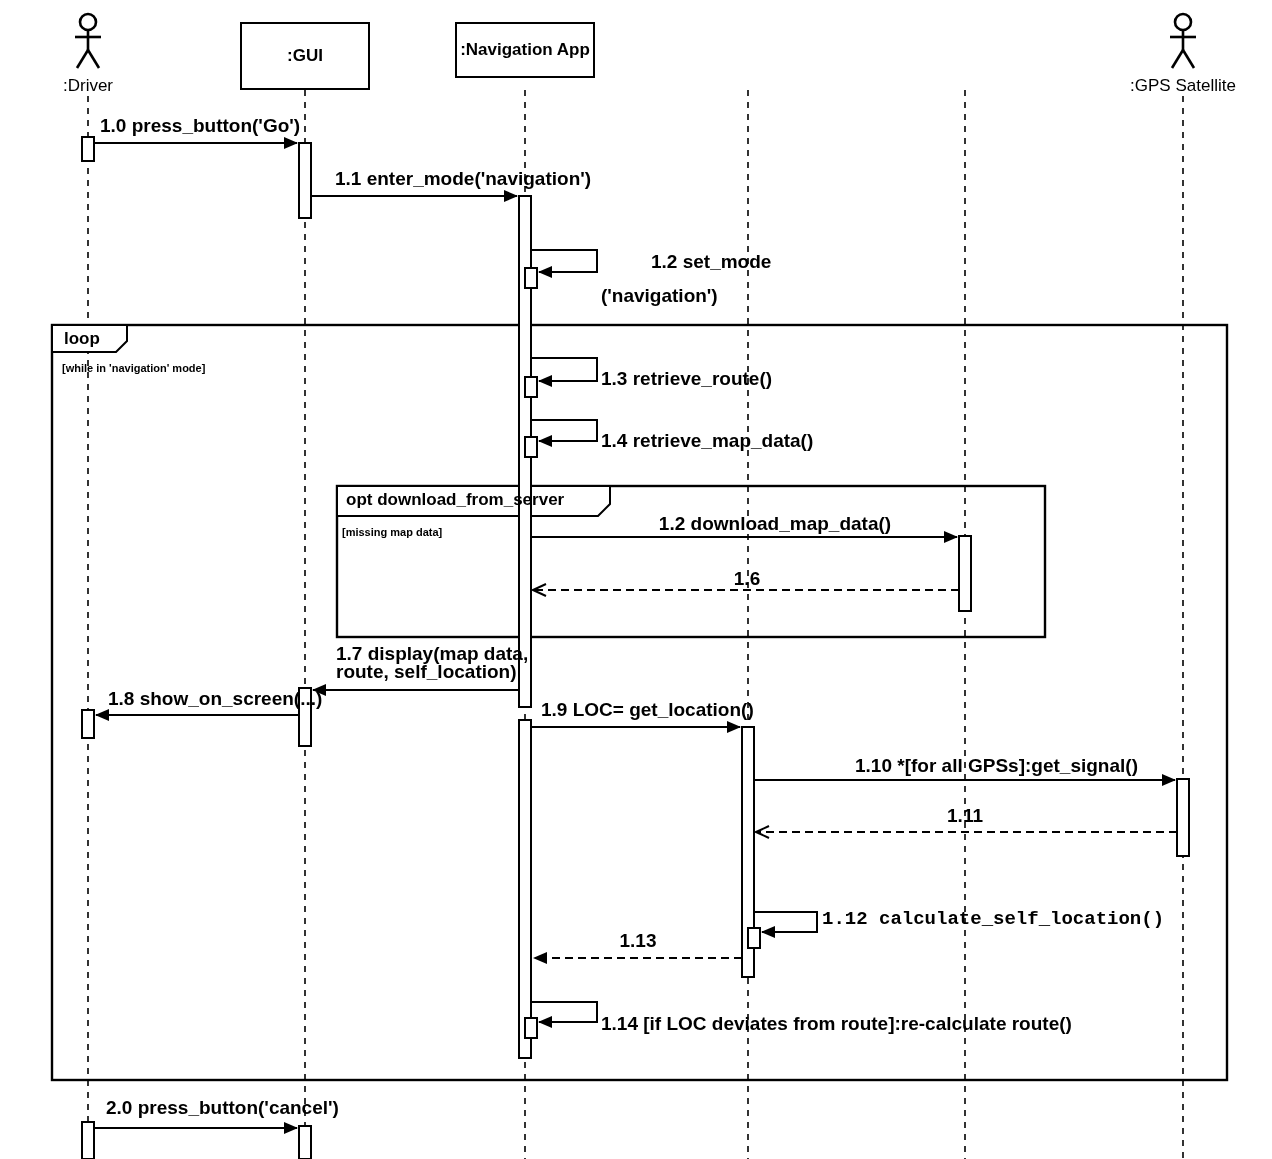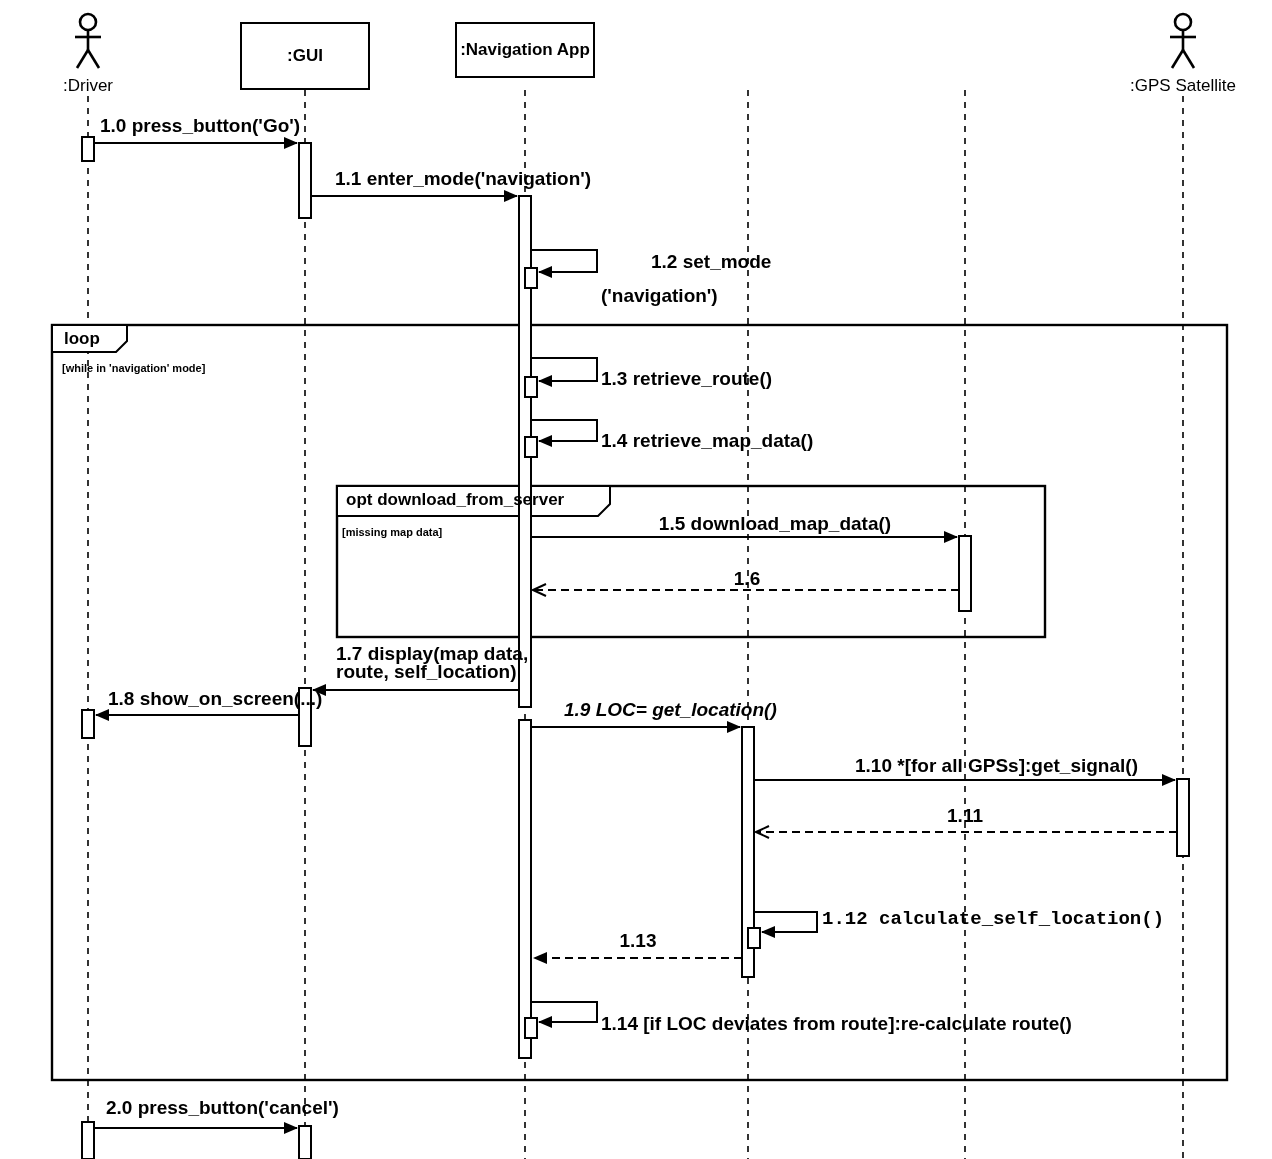--- a/index.html
+++ b/index.html
@@ -119,26 +119,26 @@
   <div class="guard" style="left:62px; top:362px;">[while in 'navigation' mode]</div>
   <div class="op-label" style="left:346px; top:490px;">opt download_from_server</div>
   <div class="guard" style="left:342px; top:526px;">[missing map data]</div>
 
   <div class="msg center" style="left:100px; top:115px; width:200px;">1.0 press_button('Go')</div>
   <div class="msg" style="left:318px; top:168px;margin-left:17px;">1.1 enter_mode('navigation')</div>
   <div class="msg" style="left:623px; top:251px;margin-left:28px;">1.2 set_mode</div>
   <div class="msg" style="left:601px; top:269px;margin-top:16px;">('navigation')</div>
   <div class="msg" style="left:601px; top:368px;">1.3 retrieve_route()</div>
   <div class="msg" style="left:601px; top:430px;">1.4 retrieve_map_data()</div>
-  <div class="msg center" style="left:640px; top:513px; width:270px;">1.5 download_map_data()</div>
+  <div class="msg center" style="left:640px; top:513px; width:270px;">1.2 download_map_data()</div>
   <div class="msg center" style="left:717px; top:568px; width:60px;">1.6</div>
   <div class="msg" style="left:336px; top:643px;">1.7 display(map data,</div>
   <div class="msg" style="left:336px; top:661px;">route, self_location)</div>
   <div class="msg" style="left:108px; top:688px;">1.8 show_on_screen(...)</div>
-  <div class="msg" style="left:564px; top:699px;font-style:italic;">1.9  LOC= get_location()</div>
+  <div class="msg" style="left:541px; top:699px;">1.9  LOC= get_location()</div>
   <div class="msg" style="left:855px; top:755px;">1.10 *[for all GPSs]:get_signal()</div>
   <div class="msg center" style="left:935px; top:805px; width:60px;">1.11</div>
   <div class="msg" style="left:822px; top:908px;font-family:Liberation Mono, monospace;">1.12 calculate_self_location()</div>
   <div class="msg center" style="left:608px; top:930px; width:60px;">1.13</div>
   <div class="msg" style="left:601px; top:1013px;">1.14 [if LOC deviates from route]:re-calculate route()</div>
   <div class="msg" style="left:106px; top:1097px;">2.0 press_button('cancel')</div>
 
 </div>
 
 </body></html>

